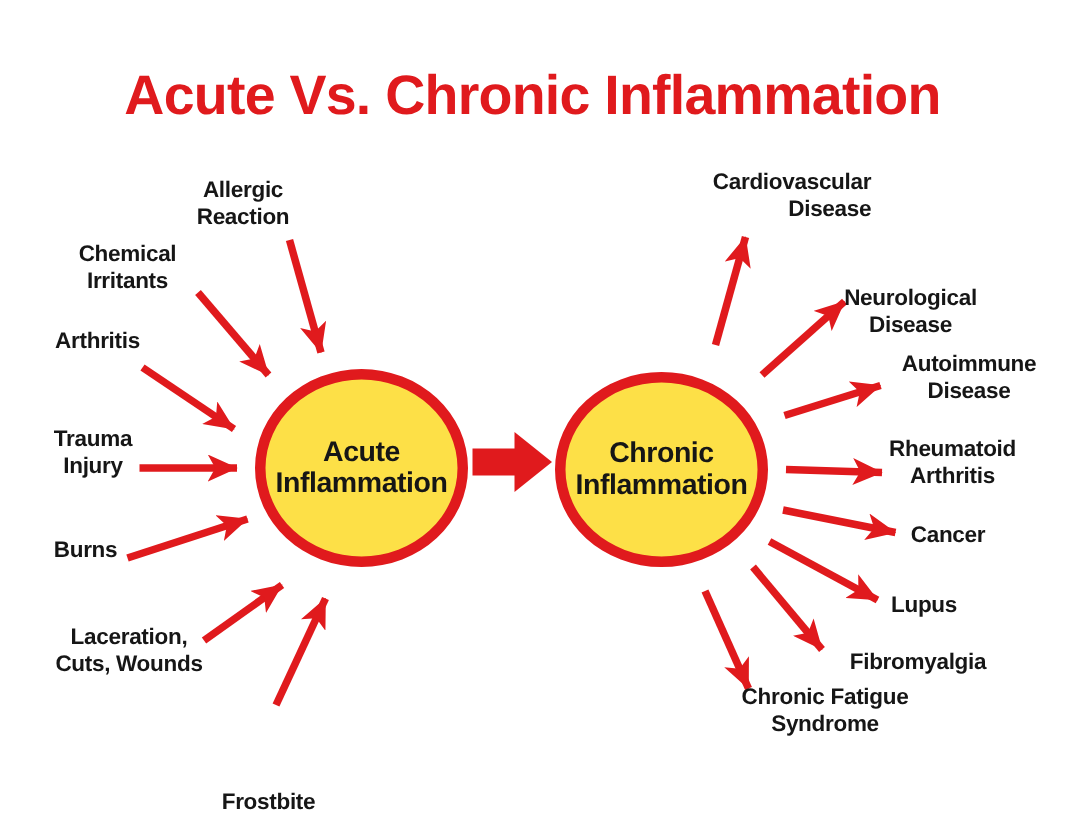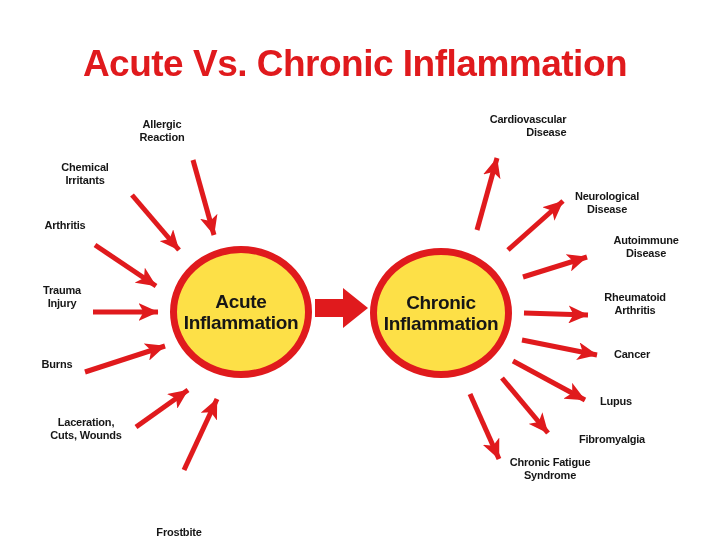--- a/index.html
+++ b/index.html
@@ -41,21 +41,21 @@
     color: var(--ink);
     white-space: pre-line;
     letter-spacing: -0.3px;
   }
   #acute-circle   { left: 170px; top: 246px; width: 142px; height: 132px; }
   #chronic-circle { left: 370px; top: 248px; width: 142px; height: 130px; }
   .label {
     position: absolute;
     transform: translateX(-50%);
     text-align: center;
-    font-size: 11px;
+    font-size: 15px;
     font-weight: bold;
     line-height: 1.2;
     color: var(--ink);
     white-space: pre-line;
     letter-spacing: -0.2px;
   }
   svg.arrows { position: absolute; left: 0; top: 0; }
   .arrow-line { stroke: var(--accent); stroke-width: 5; fill: none; }
   #ah path { fill: var(--accent); }
   #center-arrow { fill: var(--accent); }

